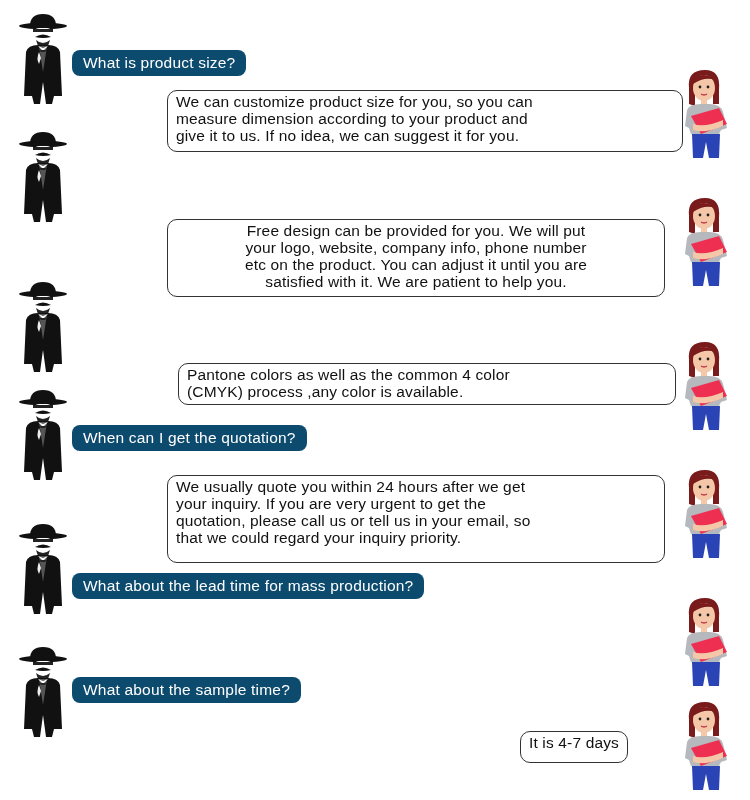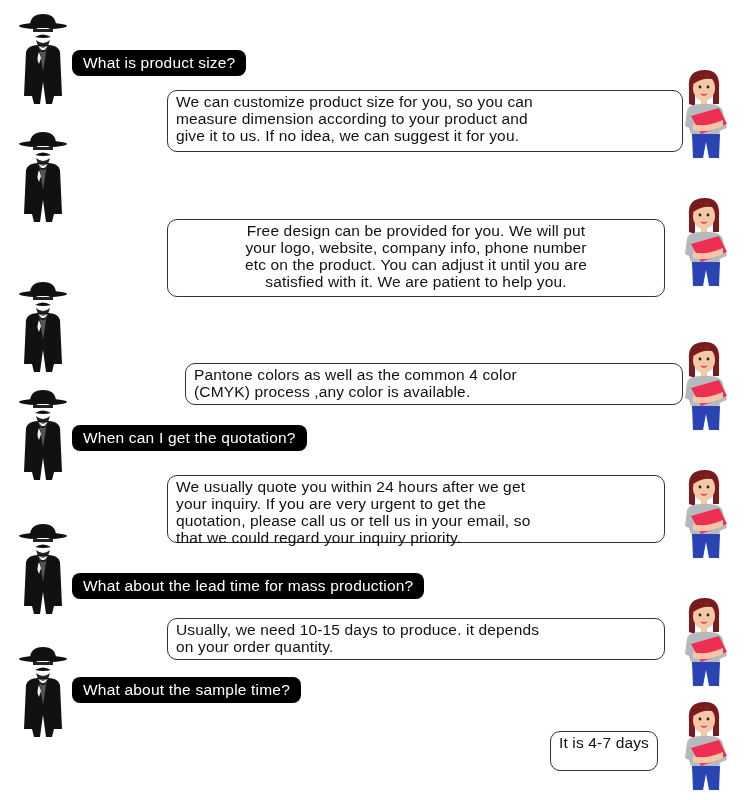--- a/index.html
+++ b/index.html
@@ -1,21 +1,21 @@
 <!DOCTYPE html>
 <html><head>
 <meta charset="utf-8">
 <style>
   html, body { margin: 0; padding: 0; background: #ffffff; }
   body { width: 750px; height: 800px; position: relative; overflow: hidden;
          font-family: "Liberation Sans", sans-serif; }
   .canvas { position: absolute; left: 0; top: 0; width: 750px; height: 800px; }
   .man { position: absolute; width: 50px; height: 92px; }
   .woman { position: absolute; width: 62px; height: 90px; }
-  .q { position: absolute; background: #000000; color: #ffffff; font-size: 15.5px;
+  .q { position: absolute; background: #0c4a6e; color: #ffffff; font-size: 15.5px;
        line-height: 18px; padding: 4px 11px 4px 11px; border-radius: 8px; white-space: nowrap;
        letter-spacing: 0.2px; }
   .a { position: absolute; background: #ffffff; color: #111111; font-size: 15.5px;
        line-height: 17px; padding: 2px 8px 3px 8px; border: 1.3px solid #333; border-radius: 10px;
        white-space: pre; letter-spacing: 0.15px; box-sizing: border-box; }
 </style>
 </head>
 <body>
 
 <svg width="0" height="0" style="position:absolute">
@@ -69,50 +69,48 @@
 your logo, website, company info, phone number
 etc on the product. You can adjust it until you are
 satisfied with it. We are patient to help you.</div>
   <svg class="woman" style="left:675px;top:196px">
       <use href="#woman"></use>
     </svg>
 
   <svg class="man" style="left:18px;top:280px">
       <use href="#man"></use>
     </svg>
-  <div class="a" style="left:185px;top:363px;width:498px;height:42px;">Pantone colors as well as the common 4 color
+  <div class="a" style="left:178px;top:363px;width:498px;height:42px;">Pantone colors as well as the common 4 color
 (CMYK) process ,any color is available.</div>
   <svg class="woman" style="left:675px;top:340px">
       <use href="#woman"></use>
     </svg>
 
   <svg class="man" style="left:18px;top:388px">
       <use href="#man"></use>
     </svg>
   <div class="q" style="left:72px;top:425px">When can I get the quotation?</div>
-  <div class="a" style="left:167px;top:475px;width:498px;height:68px;">We usually quote you within 24 hours after we get
+  <div class="a" style="left:167px;top:475px;width:498px;height:88px;">We usually quote you within 24 hours after we get
 your inquiry. If you are very urgent to get the
 quotation, please call us or tell us in your email, so
 that we could regard your inquiry priority.</div>
   <svg class="woman" style="left:675px;top:468px">
       <use href="#woman"></use>
     </svg>
 
   <svg class="man" style="left:18px;top:522px">
       <use href="#man"></use>
     </svg>
   <div class="q" style="left:72px;top:573px">What about the lead time for mass production?</div>
-  <div class="a" style="left:167px;top:618px;width:498px;height:42px;">Usually, we need 10-15 days to produce. it depends
-on your order quantity.</div>
   <svg class="woman" style="left:675px;top:596px">
       <use href="#woman"></use>
     </svg>
 
   <svg class="man" style="left:18px;top:645px">
       <use href="#man"></use>
     </svg>
   <div class="q" style="left:72px;top:677px">What about the sample time?</div>
-  <div class="a" style="left:550px;top:731px;height:40px;">It is 4-7 days</div>
+  <div class="a" style="left:520px;top:731px;height:32px;">It is 4-7 days</div>
   <svg class="woman" style="left:675px;top:700px">
       <use href="#woman"></use>
     </svg>
 
 </div>
 
 </body></html>

